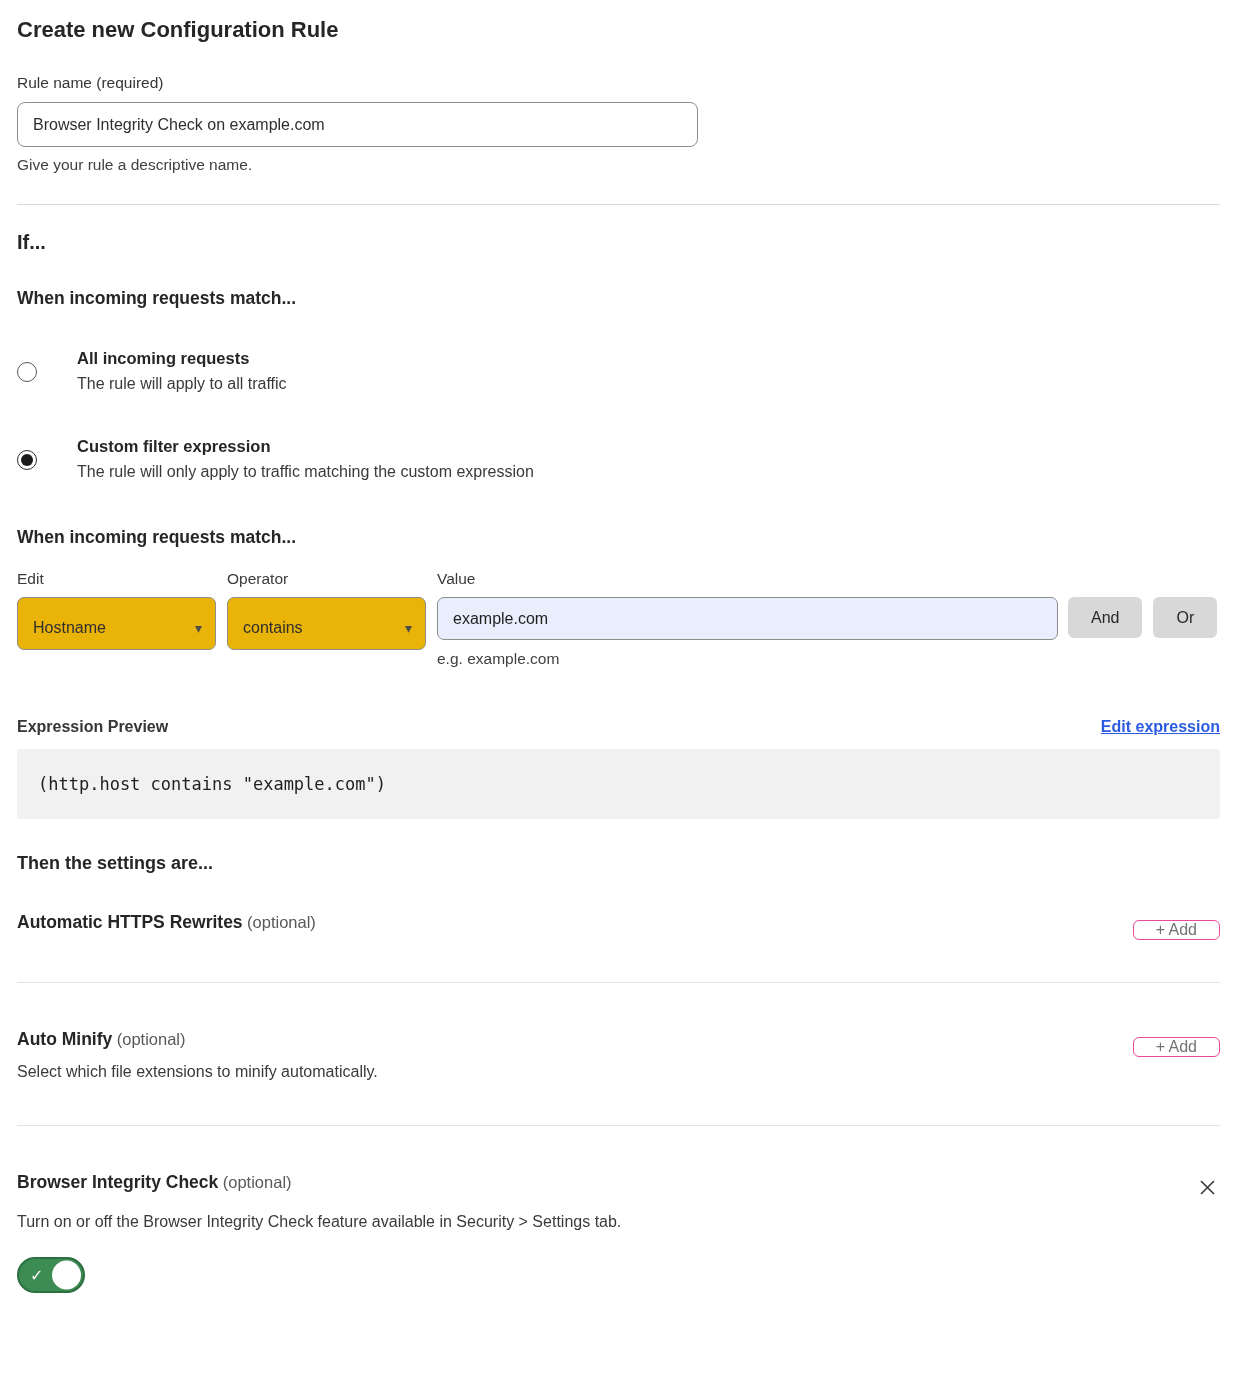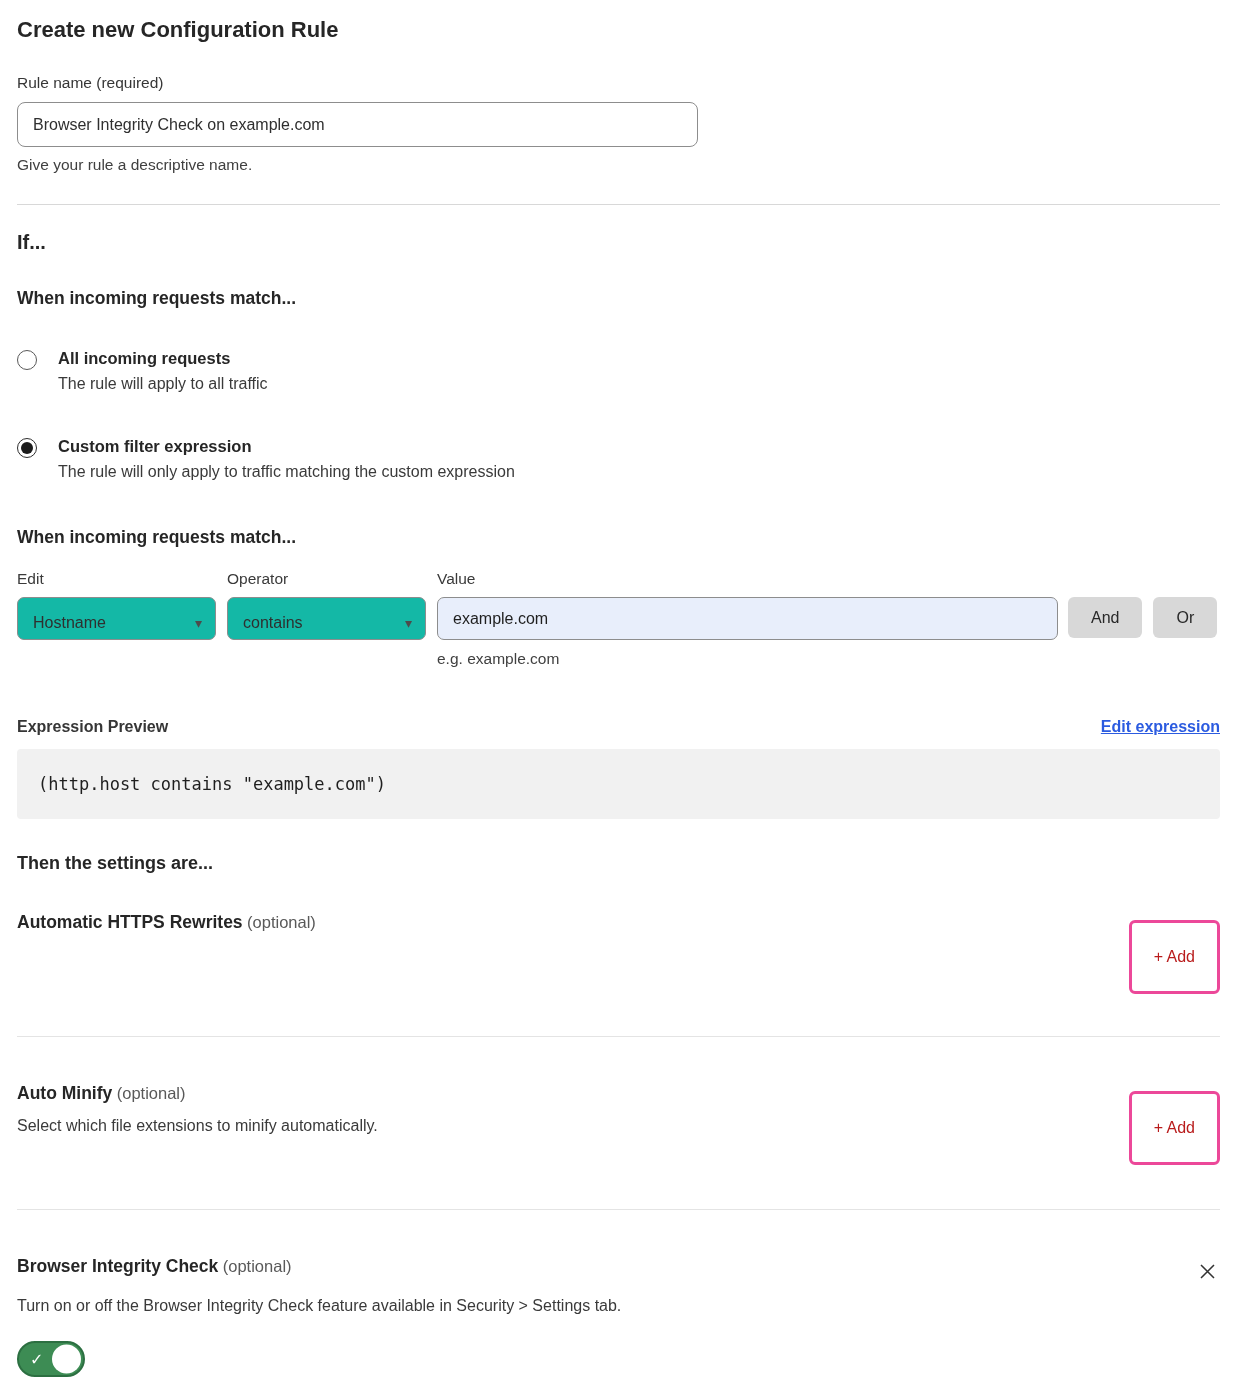--- a/index.html
+++ b/index.html
@@ -20,39 +20,39 @@
     font-size: 16px; color: #2f2f2f; font-family: inherit; background: #fff; outline: none;
   }
   .help-text { margin-top: 9px; font-size: 15.5px; color: #404040; }
 
   hr.divider { border: none; border-top: 1px solid #d8d8d8; margin-top: 30px; }
   hr.divider.light { border-top-color: #e4e4e4; }
 
   h2.if-heading { margin-top: 24px; font-size: 20px; line-height: 26px; font-weight: bold; color: #262626; }
   h3.match-heading { margin-top: 33px; font-size: 17.5px; font-weight: bold; color: #262626; }
 
-  .radio-row { display: flex; gap: 21px; margin-top: 40px; cursor: pointer; }
+  .radio-row { display: flex; gap: 40px; margin-top: 40px; cursor: pointer; align-items: center; }
   .radio-row + .radio-row { margin-top: 44px; }
   .radio {
     flex: none; width: 20px; height: 20px; border-radius: 50%;
     border: 1.5px solid #595959; position: relative; margin-top: 1px; background: #fff;
   }
   .radio.checked { border-color: #2e2e2e; }
   .radio.checked::after {
     content: ""; position: absolute; inset: 3px; border-radius: 50%; background: #1b1b1b;
   }
   .radio-label { font-size: 16.5px; font-weight: bold; color: #262626; }
   .radio-desc { margin-top: 7px; font-size: 16px; color: #3a3a3a; }
 
   .builder { display: flex; gap: 11px; margin-top: 22px; }
   .builder .col { display: flex; flex-direction: column; }
   .builder .col-label { font-size: 15.5px; color: #3a3a3a; margin-bottom: 9px; }
   .select {
-    width: 199px; height: 43px; border: 1px solid #8d8d8d; border-radius: 7px;
-    background: #14b8a6; display: flex; align-items: center; justify-content: space-between;
+    width: 199px; height: 53px; border: 1px solid #8d8d8d; border-radius: 7px;
+    background: #eab308; display: flex; align-items: center; justify-content: space-between;
     padding: 8px 13px 0 15px; font-size: 16px; color: #2f2f2f; cursor: pointer;
   }
   .select .arrow { color: #4c4c4c; font-size: 14px; line-height: 1; }
   .value-col { width: 621px; }
   .value-input {
     width: 621px; height: 43px; background: #e8eefb; border: 1px solid #8d8d8d;
     border-radius: 7px; padding: 0 15px; font-size: 16px; color: #1f1f1f;
     font-family: inherit; outline: none;
   }
   .value-help { margin-top: 10px; font-size: 15.5px; color: #404040; }
@@ -75,22 +75,22 @@
 
   h3.then-heading { margin-top: 34px; font-size: 18px; font-weight: bold; color: #262626; }
 
   .setting-row { display: flex; justify-content: space-between; align-items: flex-start; margin-top: 38px; }
   .setting-row.second { margin-top: 46px; }
   .setting-row.active-head { margin-top: 46px; align-items: flex-start; }
   .setting-name { font-size: 17.5px; font-weight: bold; color: #262626; }
   .setting-optional { font-size: 16.5px; font-weight: normal; color: #595959; }
   .setting-desc { margin-top: 13px; font-size: 16px; color: #3a3a3a; }
   .add-btn {
-    border: 3px solid #ec4899; background: #fff; color: #b91c1c;
-    border-radius: 6px; padding: 25px 22px; font-size: 16px; font-family: inherit;
+    border: 1px solid #ec4899; background: #fff; color: #737373;
+    border-radius: 6px; padding: 0 22px; font-size: 16px; font-family: inherit;
     cursor: pointer; margin-top: 8px;
   }
   .close-btn { background: none; border: none; cursor: pointer; padding: 2px; margin-top: 3px; line-height: 0; }
 
   hr.after-first { margin-top: 42px; }
   hr.after-second { margin-top: 44px; }
 
   .toggle {
     position: relative; display: inline-flex; align-items: center;
     width: 68px; height: 36px; border-radius: 19px;

